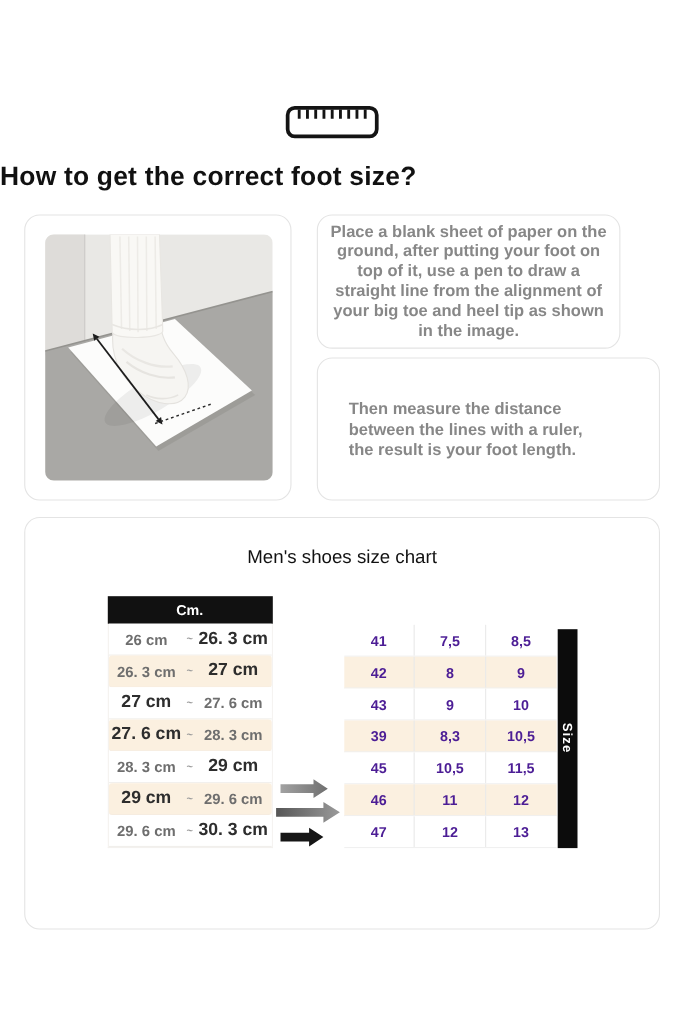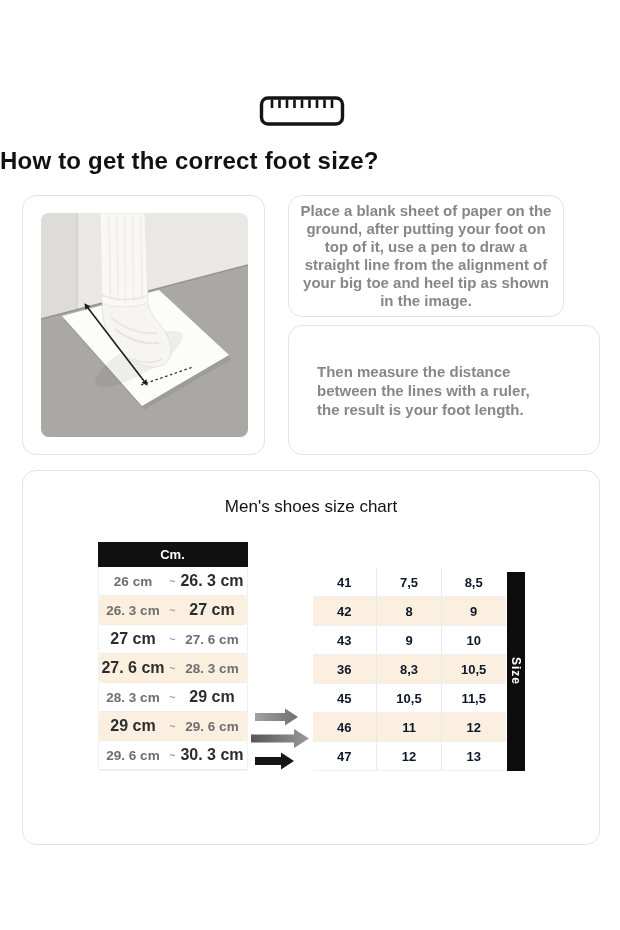--- a/index.html
+++ b/index.html
@@ -44,21 +44,21 @@
   
   .arrows-zone{width:65px;display:flex;justify-content:center;margin-top:88px;}
   
   .eu-table{width:193px;box-sizing:border-box;}
   .eu-header{height:26px;display:flex;}
   .eu-header span{flex:1;background:#111;color:#fff;font-size:13px;font-weight:700;
     display:flex;align-items:center;justify-content:center;}
   .eu-row{height:28px;display:flex;background:#fff;border-bottom:1px solid #f0f0f0;}
   .eu-row.alt{background:#fbf0e0;}
   .eu-cell{flex:1;display:flex;align-items:center;justify-content:center;
-    font-size:13px;font-weight:600;color:#0f172a;border-left:1px solid #e9e9e9;}
+    font-size:13px;font-weight:600;color:#4c1d95;border-left:1px solid #e9e9e9;}
   .eu-cell:first-child{border-left:none;}
   
   .size-bar{width:18px;height:199px;background:#0c0c0c;margin-top:26px;margin-left:1px;
     display:flex;align-items:center;justify-content:center;}
   .size-bar span{writing-mode:vertical-rl;color:#fff;font-size:12px;font-weight:600;letter-spacing:1px;}
 </style>
 </head>
 <body>
 
 <div class="abs ruler-wrap">
@@ -205,21 +205,21 @@
             <span class="eu-cell">42</span>
             <span class="eu-cell">8</span>
             <span class="eu-cell">9</span>
           </div>
           <div class="eu-row">
             <span class="eu-cell">43</span>
             <span class="eu-cell">9</span>
             <span class="eu-cell">10</span>
           </div>
           <div class="eu-row alt">
-            <span class="eu-cell">36</span>
+            <span class="eu-cell">39</span>
             <span class="eu-cell">8,3</span>
             <span class="eu-cell">10,5</span>
           </div>
           <div class="eu-row">
             <span class="eu-cell">45</span>
             <span class="eu-cell">10,5</span>
             <span class="eu-cell">11,5</span>
           </div>
           <div class="eu-row alt">
             <span class="eu-cell">46</span>

